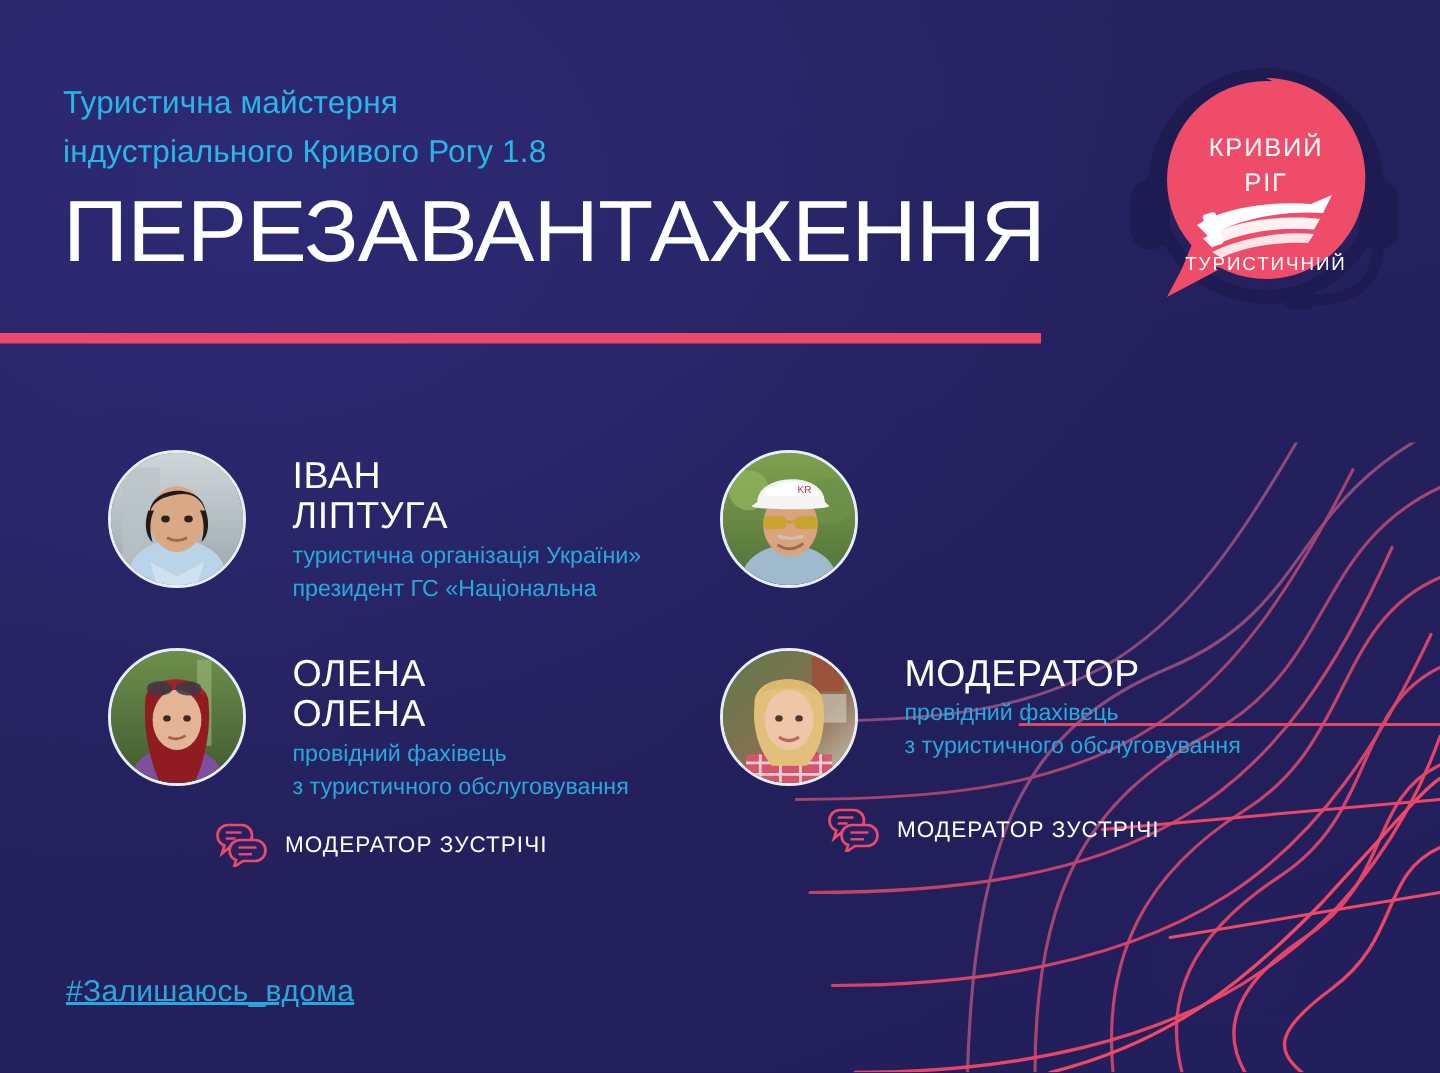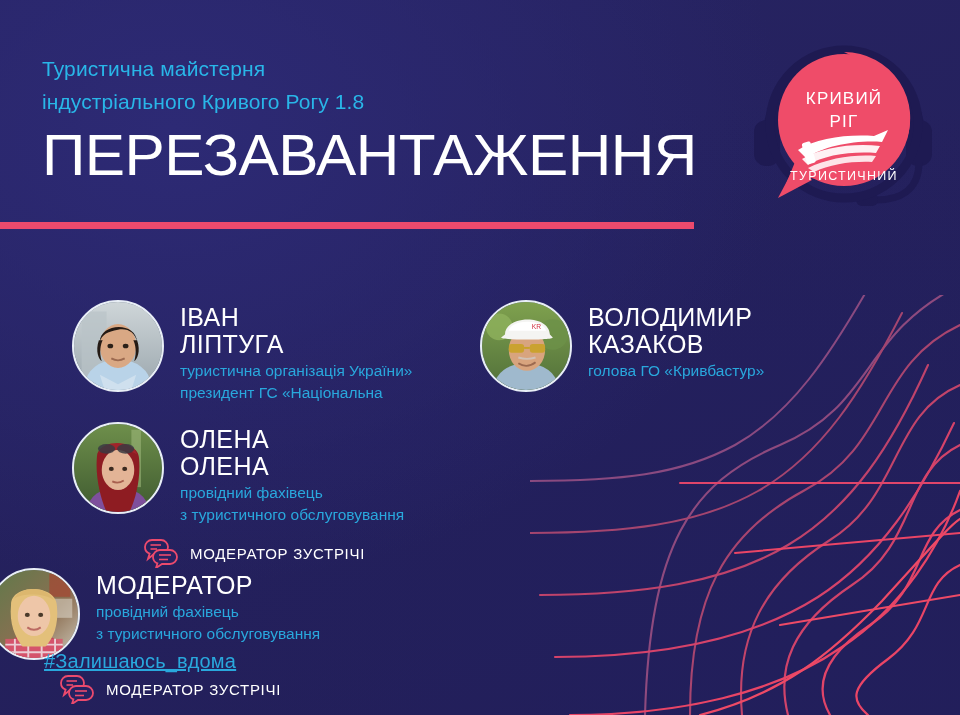--- a/index.html
+++ b/index.html
@@ -82,20 +82,21 @@
   .col{
     width:420px;
     position:relative;
   }
   .col.left{ margin-left:72px; }
   .col.right{ margin-left:-12px; }
 
   .person{
     display:flex;
     align-items:flex-start;
+    gap:15px;
   }
   .avatar{
     flex:0 0 auto;
     width:92px; height:92px;
     border-radius:50%;
     border:2.5px solid #e8eef6;
     overflow:hidden;
     position:relative;
     box-sizing:border-box;
     background:#6c7a89;
@@ -270,30 +271,25 @@
               <path d="M24 34 C 24 14, 70 12, 71 34 L 74 37 C 74 40, 20 40, 20 37 Z" fill="#f4f4f2"></path>
               <path d="M28 30 C 30 18, 64 17, 67 30 Z" fill="#ffffff"></path>
               <text x="52" y="28" fill="#d03040" font-family="Liberation Sans, sans-serif" font-size="7">KR</text>
               <rect x="28" y="44" width="16" height="9" rx="3" fill="#c9a227" opacity="0.9"></rect>
               <rect x="50" y="44" width="16" height="9" rx="3" fill="#c9a227" opacity="0.9"></rect>
               <rect x="44" y="47" width="6" height="2" fill="#c9a227"></rect>
               <path d="M38 64 Q 47 70 56 63" stroke="#9c6a50" stroke-width="2" fill="none"></path>
               <path d="M38 58 Q 47 61 56 58" stroke="#cfcfcf" stroke-width="2" fill="none" opacity="0.7"></path>
             </svg>
           </div>
-          <div class="ptext">
-            <div class="pname">ВОЛОДИМИР</div>
-            <div class="pname">КАЗАКОВ</div>
-            <div class="prole">голова ГО «Кривбастур»</div>
-          </div>
         </div>
       </div>
     </div>
 
-    <div class="row" style="margin-top:20px;flex-direction:column;">
+    <div class="row" style="margin-top:30px;">
 
       <div class="col left">
         <div class="person">
           <div class="avatar">
             <svg class="ph" viewBox="0 0 92 92" preserveAspectRatio="xMidYMid slice" aria-hidden="true">
               <defs>
                 <linearGradient id="bg3" x1="0" y1="0" x2="0" y2="1">
                   <stop offset="0%" stop-color="#6e8f4b"></stop>
                     <stop offset="100%" stop-color="#3f5a30"></stop>
                 </linearGradient>

